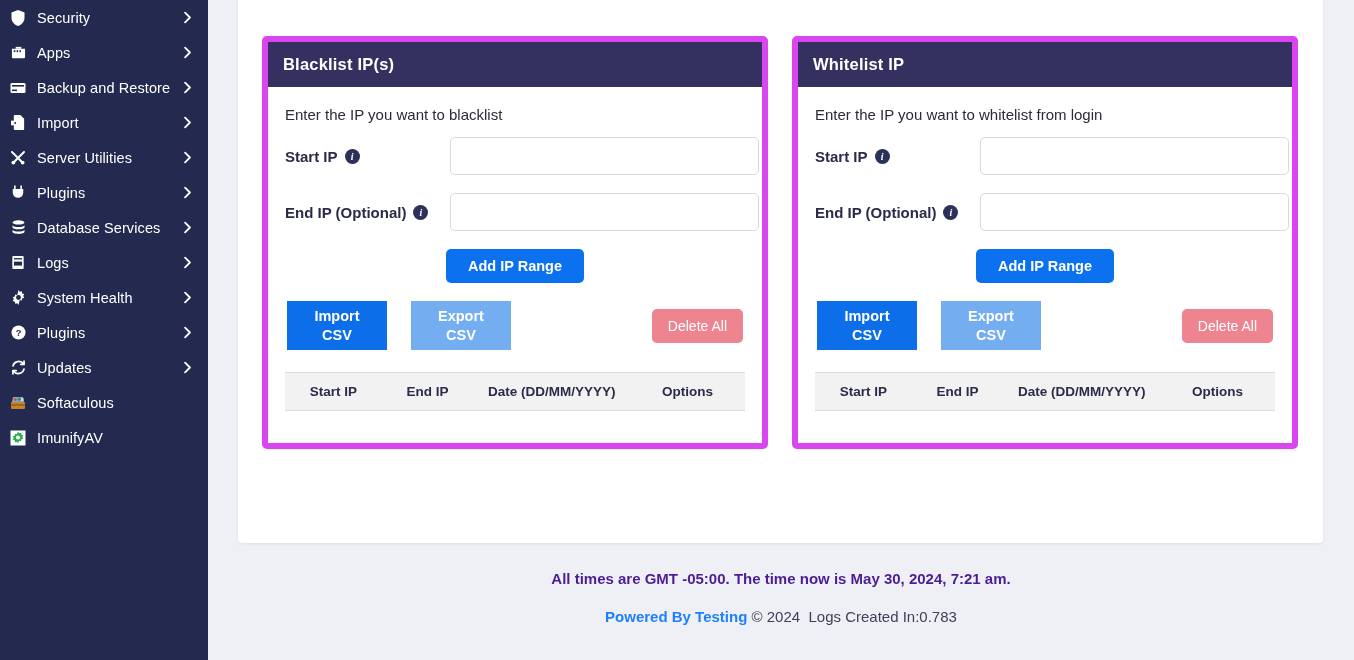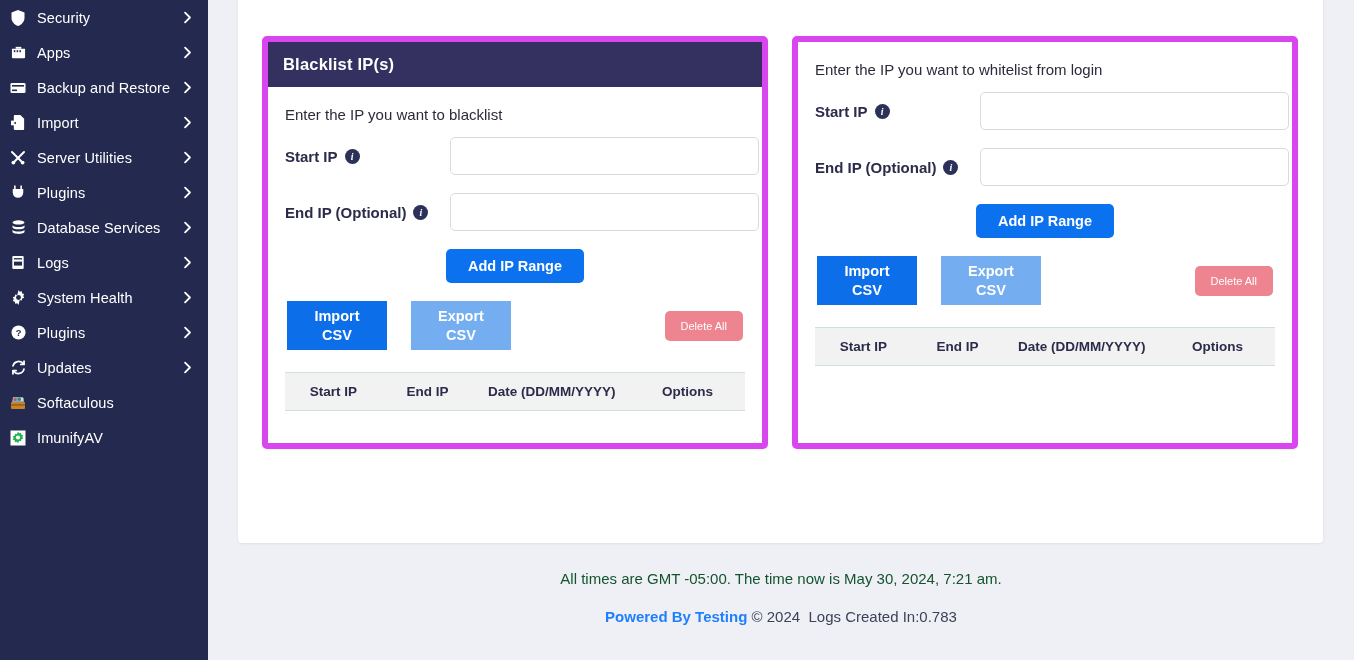--- a/index.html
+++ b/index.html
@@ -140,21 +140,21 @@
     font-weight: bold;
     font-size: 14.5px;
   }
   .btn-import { background: #0c6ee8; margin-right: 24px; }
   .btn-export { background: #74aef0; }
   .btn-delete {
     background: #ee8490;
     margin-left: auto;
     padding: 9px 16px;
     border-radius: 5px;
-    font-size: 11px;
+    font-size: 14px;
     align-self: center;
   }
 
   .ip-table { width: 100%; border-collapse: collapse; }
   .ip-table thead tr {
     background: #f2f2f3;
     border-top: 1px solid #cfe0e0;
     border-bottom: 1px solid #cfe0e0;
   }
   .ip-table th {
@@ -167,22 +167,23 @@
   .th-options { width: 25%; }
   .table-body { height: 18px; }
 
   
   .footer {
     position: absolute;
     left: 0; right: 0; top: 570px;
     text-align: center;
   }
   .footer-times {
-    font-size: 15px; color: #14532d;
+    font-size: 15px; color: #4c1d95;
     margin-bottom: 21px;
+    font-weight: bold;
   }
   .footer-credit { font-size: 15px; color: #3d4258; }
   .footer-link { color: #1e7fff; font-weight: bold; text-decoration: none; }
 </style>
 </head>
 <body>
 
 <div class="app">
 
   <nav class="sidebar">
@@ -442,20 +443,21 @@
                   <th class="th-date">Date (DD/MM/YYYY)</th>
                   <th class="th-options">Options</th>
                 </tr>
               </thead>
               <tbody class="table-body"></tbody>
             </table>
           </div>
         </section>
 
         <section class="panel">
+          <div class="panel-head">Whitelist IP</div>
           <div class="panel-body">
             <p class="panel-desc">Enter the IP you want to whitelist from login</p>
 
             <div class="field-row">
               <span class="field-label">
                 <span>Start IP</span>
                 <span class="info-ico">i</span>
               </span>
               <input class="field-input" type="text" value="" style="">
             </div>

